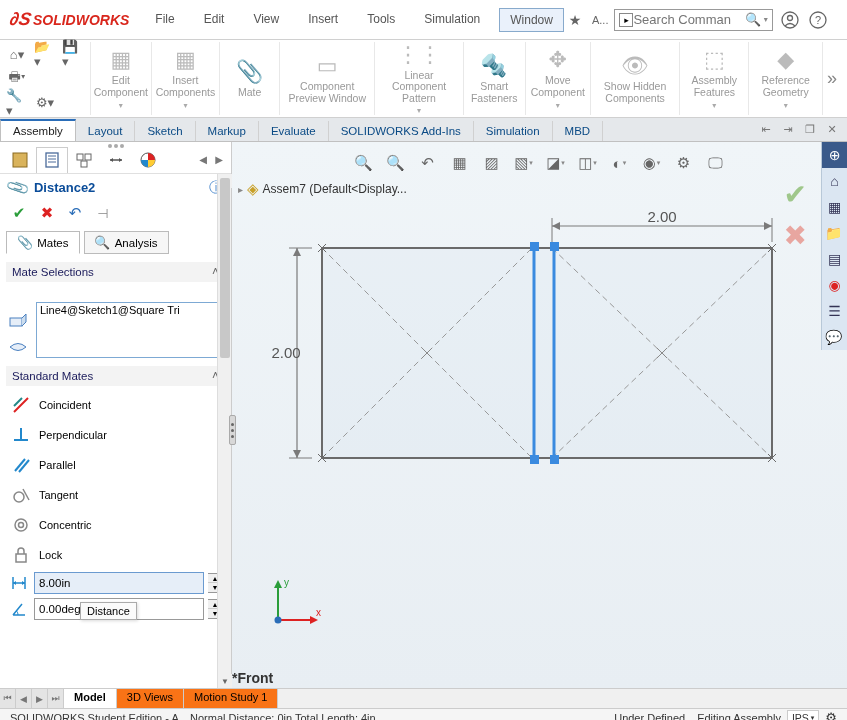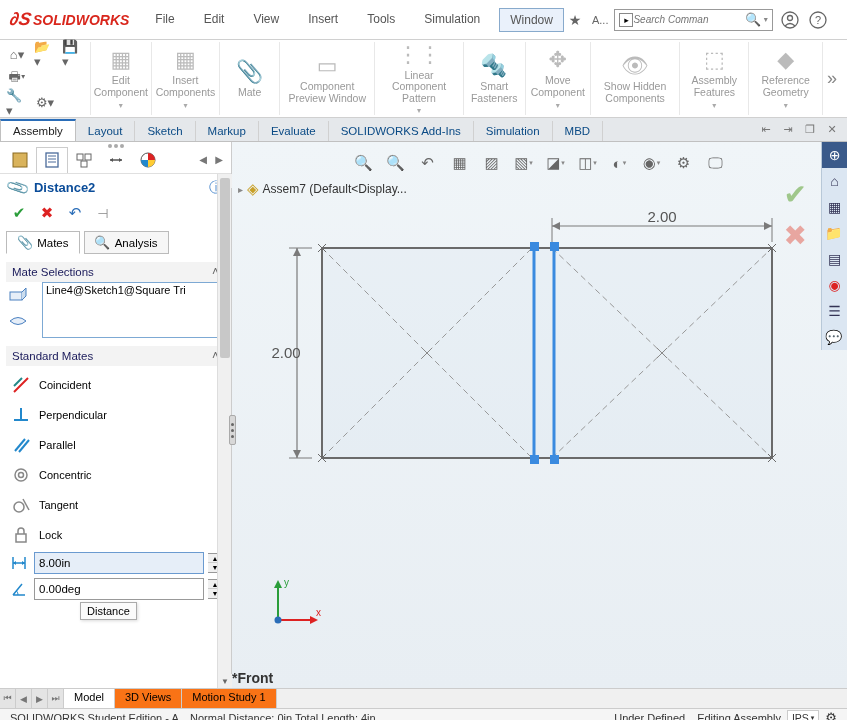--- a/index.html
+++ b/index.html
@@ -8,21 +8,21 @@
 
 .title-bar { height: 40px; background: #fff; display: flex; align-items: center; padding: 0 4px; border-bottom: 1px solid #d0d0d0; }
 .logo { display: flex; align-items: center; font-weight: bold; font-style: italic; color: #d9261c; font-size: 14px; gap: 2px; padding: 0 6px; }
 .logo-icon { font-size: 18px; transform: skewX(-12deg); }
 .menu-bar { display: flex; gap: 9px; margin-left: 10px; }
 .menu-item { padding: 4px 10px; color: #555; cursor: pointer; font-size: 12px; }
 .menu-item.active { border: 1px solid #88aacc; background: #eaf1fb; }
 .title-right { margin-left: auto; display: flex; align-items: center; gap: 6px; }
 .title-ico { width: 22px; height: 22px; display: flex; align-items: center; justify-content: center; color: #666; font-size: 14px; cursor: pointer; border-radius: 2px; }
 .search-box { display: flex; align-items: center; border: 1px solid #999; padding: 1px 4px; height: 22px; background:#fff;}
-.search-box input { border: none; outline: none; width: 110px; font-size: 10px; color:#999;font-style:italic; }
+.search-box input { border: none; outline: none; width: 110px; font-size: 13px; color:#999; }
 .search-box .sicon { color: #888; font-size: 13px; margin-left: 2px; }
 .window-controls { display: flex; gap: 0; }
 .window-controls div { width: 40px; height: 28px; display: flex; align-items: center; justify-content: center; color: #555; font-size: 14px; cursor:pointer; }
 
 
 .ribbon { background: #fff; border-bottom: 1px solid #d0d0d0; display: flex; align-items: stretch; padding: 2px 6px; height: 78px; }
 .ribbon-left { display: flex; flex-direction: column; justify-content: space-around; padding-right: 6px; border-right: 1px solid #e8e8e8; }
 .ribbon-left .row { display: flex; gap: 6px; align-items: center; }
 .ribbon-btn-sm { width: 22px; height: 22px; display: flex; align-items: center; justify-content: center; color: #666; font-size: 13px; }
 .ribbon-group { display: flex; flex-direction: column; align-items: center; justify-content: center; padding: 2px 8px; border-right: 1px solid #e8e8e8; color: #999; min-width: 60px; text-align:center; gap: 2px;}
@@ -68,21 +68,21 @@
 .mtab{display:flex; align-items:center; gap:4px; padding:3px 10px; border:1px solid #bbb; background:#f6f6f6; cursor:pointer; font-size:11.5px;}
 .mtab.active{background:#fff; border-bottom:1px solid #fff;}
 .mtab .mi{font-size:13px; color:#555;}
 
 
 .section{ margin-top:8px; padding:0 6px;}
 .sec-head{ display:flex; align-items:center; background:#f3f3f3; padding:3px 6px; color:#1a1a5a; font-size:11.5px; cursor:pointer;}
 .sec-head .chev{margin-left:auto; font-size:12px; color:#666;}
 
 
-.sel-area{ display:flex; gap:12px; margin-top:0;}
+.sel-area{ display:flex; gap:6px; margin-top:20px;align-items:flex-end;}
 .sel-icons{display:flex; flex-direction:column; gap:4px; padding-top:2px;}
 .sel-icons .si{width:24px; height:22px; display:flex;align-items:center;justify-content:center; color:#555; font-size:14px;}
 .sel-list{border:1px solid #7da9d4; background:#fff; flex:1; min-height:56px;}
 .sel-list .srow{padding:1px 3px; font-size:11px; white-space:nowrap; overflow:hidden;}
 .sel-list .srow.h{background:#1a6bc4; color:#fff;}
 
 
 .slist{margin-top:4px;}
 .sitem{display:flex; align-items:center; gap:8px; padding:4px 4px; border:1px solid transparent; cursor:pointer;}
 .sitem .sic{width:20px; height:20px; display:flex;align-items:center;justify-content:center; background:#fff;}
@@ -134,21 +134,21 @@
 .drawing svg{overflow:visible;}
 
 
 .triad{position:absolute; left:30px; bottom:50px;}
 .front-lbl{position:absolute; left:0px; bottom:2px; font-size:14px; font-weight:bold; color:#333;}
 
 
 .bottom-tabs{height:20px; background:#f0f0f0; display:flex; align-items:stretch; border-top:1px solid #ccc; font-size:11px;}
 .bottom-tabs .btnav{width:16px; display:flex;align-items:center;justify-content:center; background:#e4e4e4; color:#777; border-right:1px solid #ccc; font-size:9px;}
 .bottom-tabs .btab{padding:2px 10px; border-right:1px solid #ccc; background:#f97316; cursor:pointer;}
-.bottom-tabs .btab.active{background:#fff; font-weight:normal;}
+.bottom-tabs .btab.active{background:#fff; font-weight:bold;}
 
 
 .status-bar{height:18px; background:#f5f5f5; display:flex; align-items:center; padding:0 4px; font-size:11px; color:#333; border-top:1px solid #ccc;}
 .status-bar .sseg{padding:0 6px; white-space:nowrap; overflow:hidden;}
 .status-bar .sspacer{flex:1;}
 .status-bar .sunit{border:1px solid #ccc; padding:0 4px; background:#fff; display:flex; align-items:center; gap:2px; font-size:10.5px; height:15px;}
 </style>
 </head>
 <body>
 
@@ -404,34 +404,34 @@
               <svg width="18" height="18">
                 <line x1="3" y1="15" x2="13" y2="3" stroke="#28c" stroke-width="2"></line>
                 <line x1="7" y1="16" x2="17" y2="4" stroke="#28c" stroke-width="2"></line>
               </svg>
             </div>
           <span>Parallel</span>
         </div>
         <div class="sitem">
           <div class="sic">
               <svg width="18" height="18">
-                <circle cx="9" cy="9" r="6" fill="none" stroke="#888" stroke-width="1.5"></circle>
-                <circle cx="9" cy="9" r="2.5" fill="none" stroke="#888" stroke-width="1.5"></circle>
+                <circle cx="7" cy="11" r="5" fill="none" stroke="#888" stroke-width="1.5"></circle>
+                <line x1="11" y1="3" x2="17" y2="14" stroke="#888" stroke-width="1.5"></line>
               </svg>
             </div>
-          <span>Concentric</span>
+          <span>Tangent</span>
         </div>
         <div class="sitem">
           <div class="sic">
               <svg width="18" height="18">
-                <circle cx="7" cy="11" r="5" fill="none" stroke="#888" stroke-width="1.5"></circle>
-                <line x1="11" y1="3" x2="17" y2="14" stroke="#888" stroke-width="1.5"></line>
+                <circle cx="9" cy="9" r="6" fill="none" stroke="#888" stroke-width="1.5"></circle>
+                <circle cx="9" cy="9" r="2.5" fill="none" stroke="#888" stroke-width="1.5"></circle>
               </svg>
             </div>
-          <span>Tangent</span>
+          <span>Concentric</span>
         </div>
         <div class="sitem">
           <div class="sic">
               <svg width="18" height="18">
                 <rect x="4" y="8" width="10" height="8" fill="none" stroke="#888" stroke-width="1.5"></rect>
                 <path d="M6 8 L6 5 A3 3 0 0 1 12 5 L12 8" fill="none" stroke="#888" stroke-width="1.5"></path>
               </svg>
             </div>
           <span>Lock</span>
         </div>

